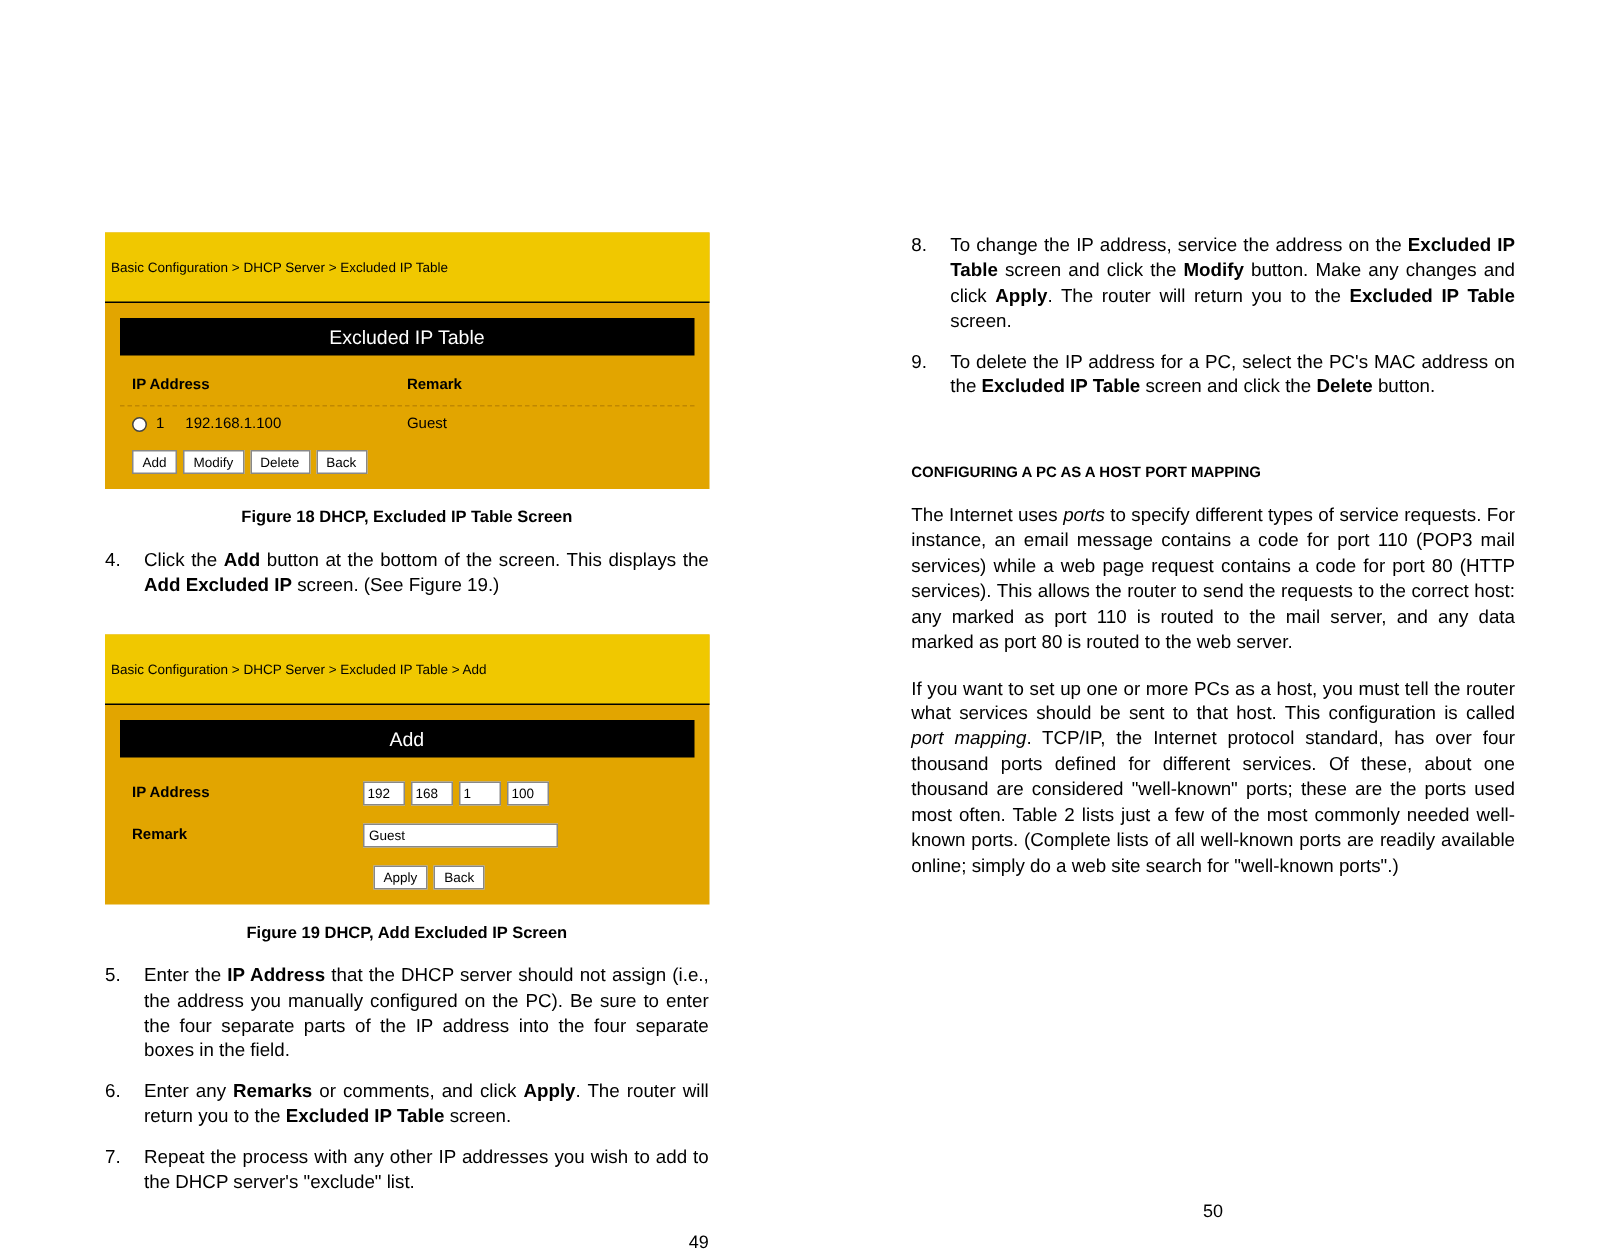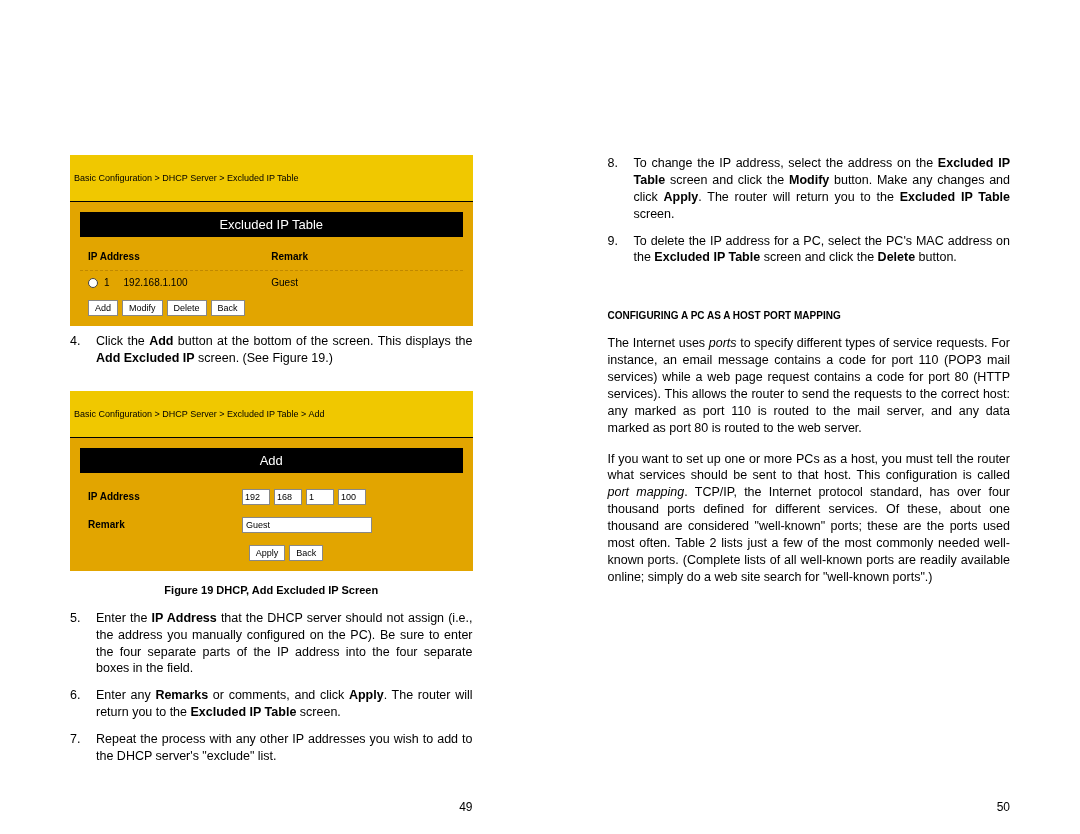--- a/index.html
+++ b/index.html
@@ -143,21 +143,21 @@
       text-align: justify;
       margin-bottom: 14px;
     }
     .para .ital { font-style: italic; }
     .bold { font-weight: bold; }
 
     .pagenum {
       font-size: 12px;
       margin-top: auto;
     }
-    .pagenum-right { text-align: right; }
+    .pagenum-right { text-align: center; }
     .pagenum-left { text-align: right; margin-left: 36px; }
   </style>
 </head>
 <body>
 
 <div class="col col-left">
 
   <div class="router-fig">
     <div class="breadcrumb-bar">Basic Configuration &gt; DHCP Server &gt; Excluded IP Table</div>
     <div class="router-pad">
@@ -175,20 +175,21 @@
         <div class="rcol2">Guest</div>
       </div>
       <div class="router-btns">
         <button class="rbtn">Add</button>
         <button class="rbtn">Modify</button>
         <button class="rbtn">Delete</button>
         <button class="rbtn">Back</button>
       </div>
     </div>
   </div>
+  <div class="caption">Figure 18    DHCP, Excluded IP Table Screen</div>
 
   <ol class="steps">
     <li>
       <span class="num">4.</span>
       <span class="body">
         <span>Click  the  </span><span class="bold">Add</span><span>  button  at  the  bottom  of  the  screen.    This displays the </span><span class="bold">Add Excluded IP</span><span> screen.   (See Figure 19.)</span>
       </span>
     </li>
   </ol>
 
@@ -239,21 +240,21 @@
   </ol>
 
   <div class="pagenum pagenum-left">49</div>
 </div>
 
 <div class="col col-right">
   <ol class="steps">
     <li>
       <span class="num">8.</span>
       <span class="body">
-        <span>To  change  the  IP  address,  select  the  address  on  the </span><span class="bold">Excluded  IP  Table</span><span>  screen  and  click  the  </span><span class="bold">Modify</span><span>  button.  Make any changes and click </span><span class="bold">Apply</span><span>.   The router will return you to the </span><span class="bold">Excluded IP Table</span><span> screen.</span>
+        <span>To  change  the  IP  address,  service  the  address  on  the </span><span class="bold">Excluded  IP  Table</span><span>  screen  and  click  the  </span><span class="bold">Modify</span><span>  button.  Make any changes and click </span><span class="bold">Apply</span><span>.   The router will return you to the </span><span class="bold">Excluded IP Table</span><span> screen.</span>
       </span>
     </li>
     <li>
       <span class="num">9.</span>
       <span class="body">
         <span>To  delete  the  IP  address  for  a  PC,  select  the  PC's  MAC address  on  the  </span><span class="bold">Excluded  IP  Table</span><span>  screen  and  click  the </span><span class="bold">Delete</span><span> button.</span>
       </span>
     </li>
   </ol>
 

